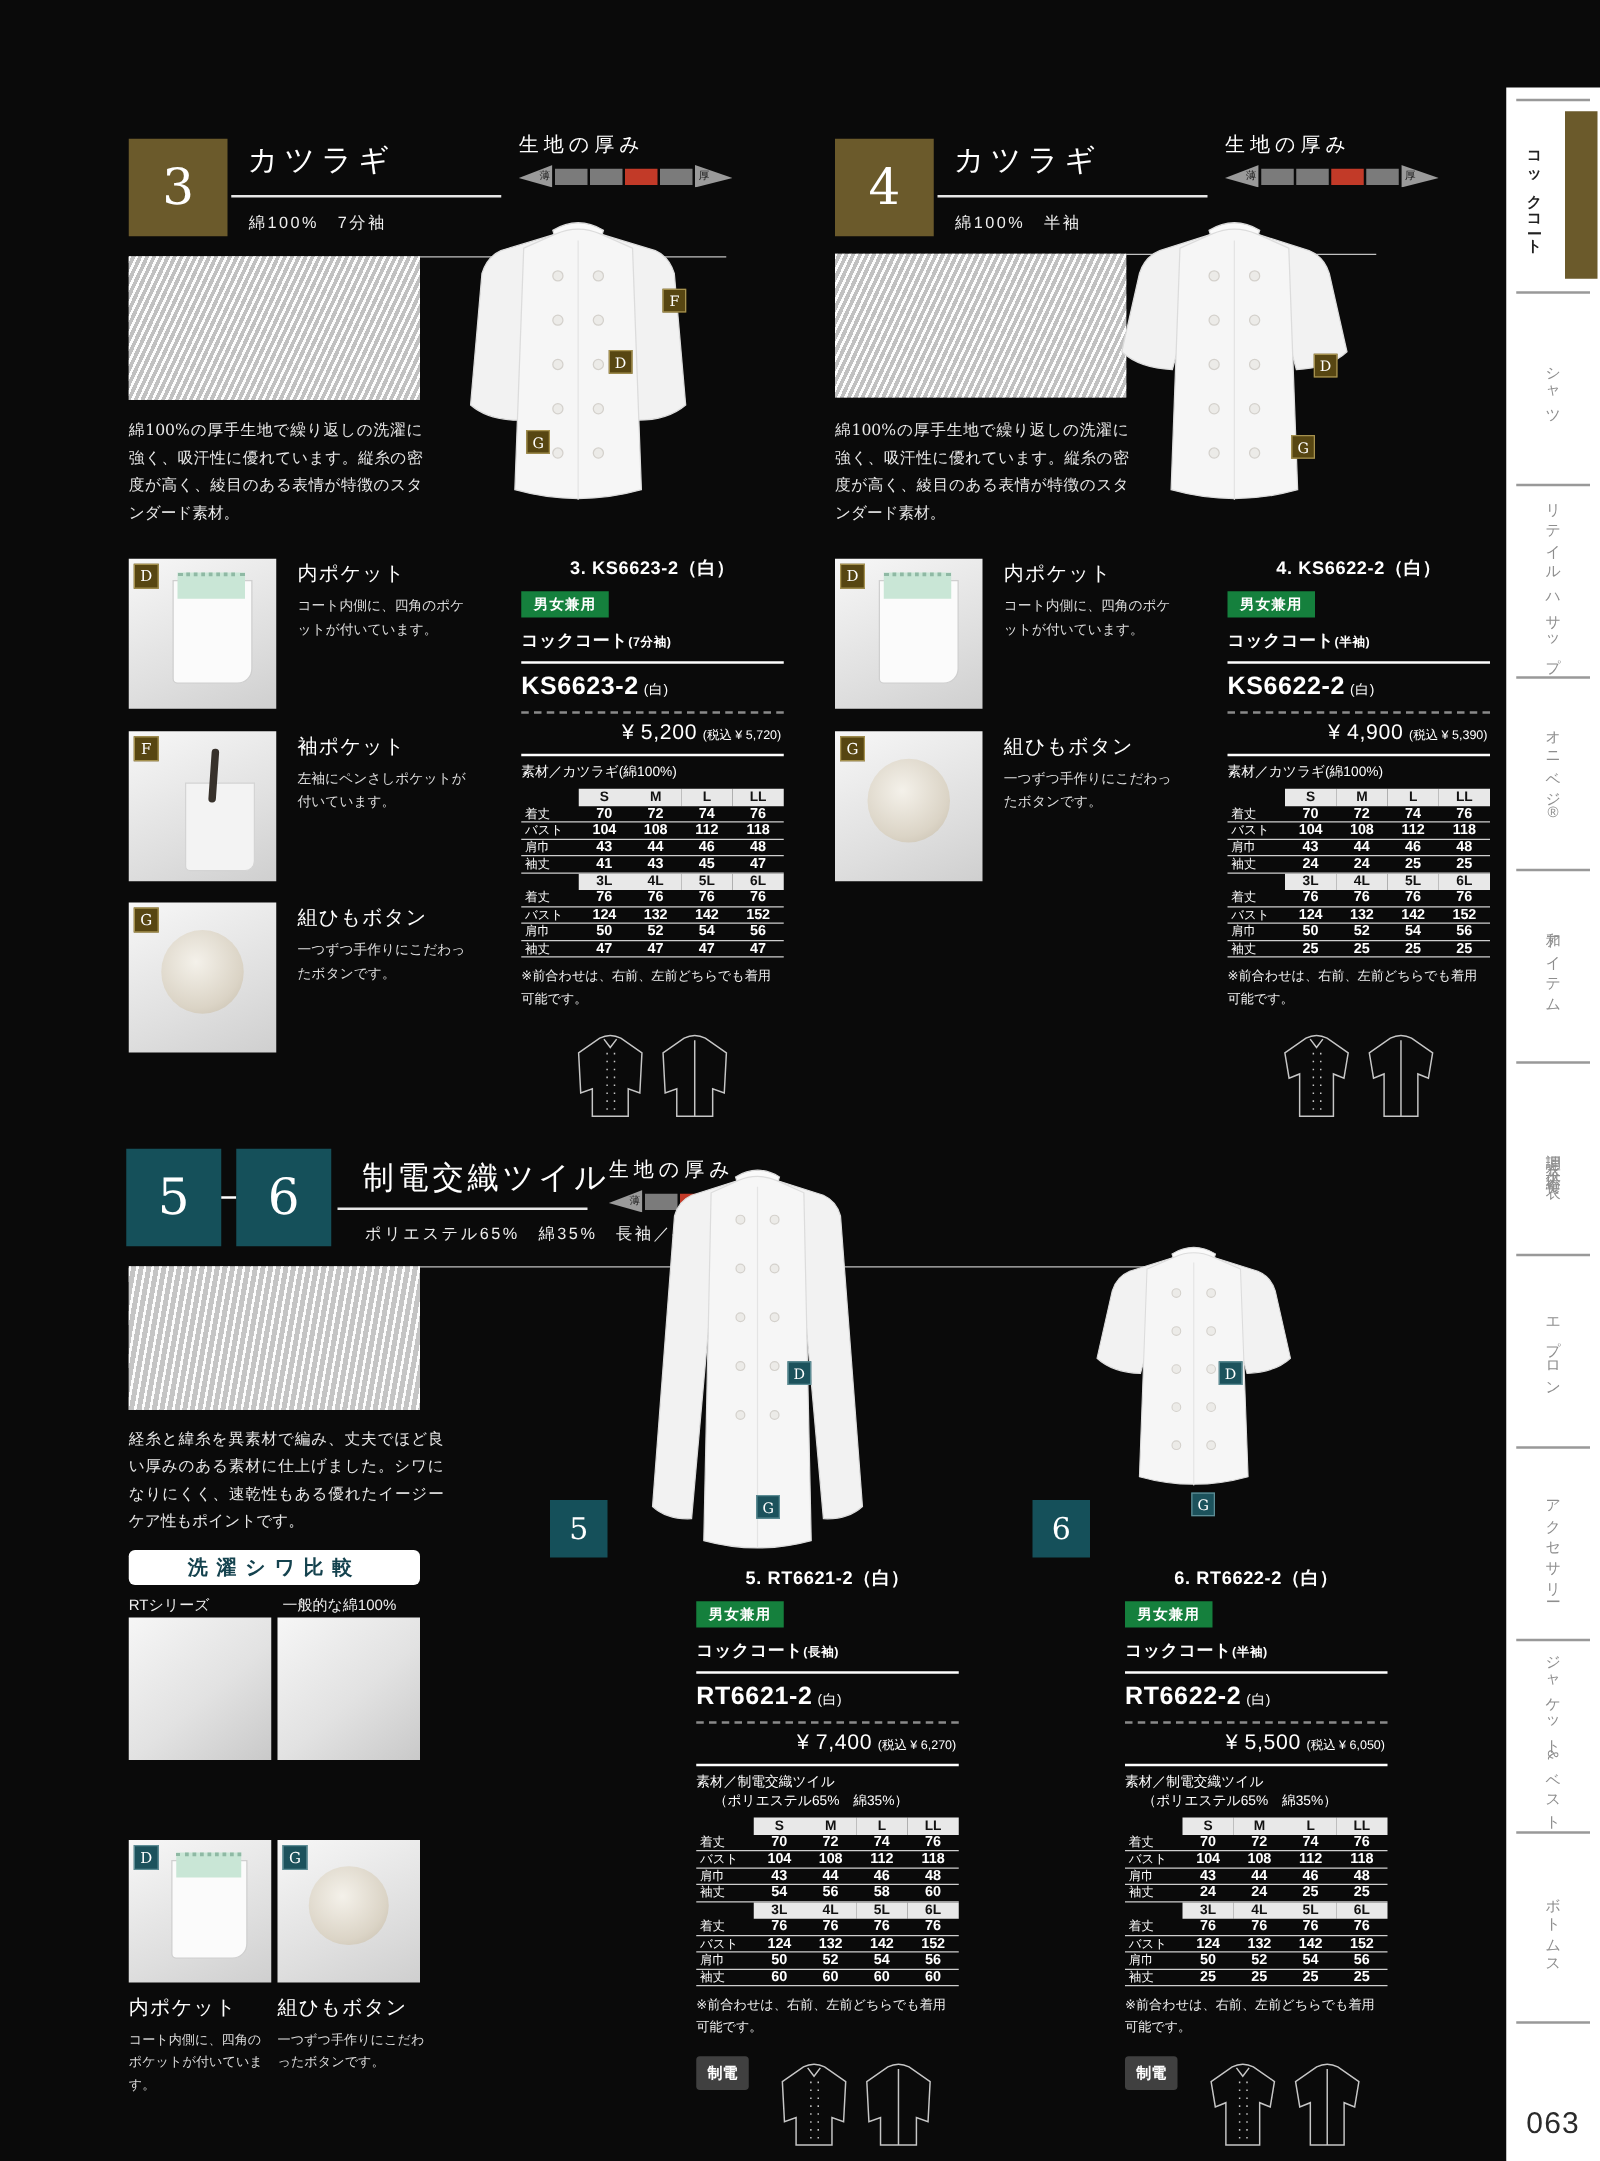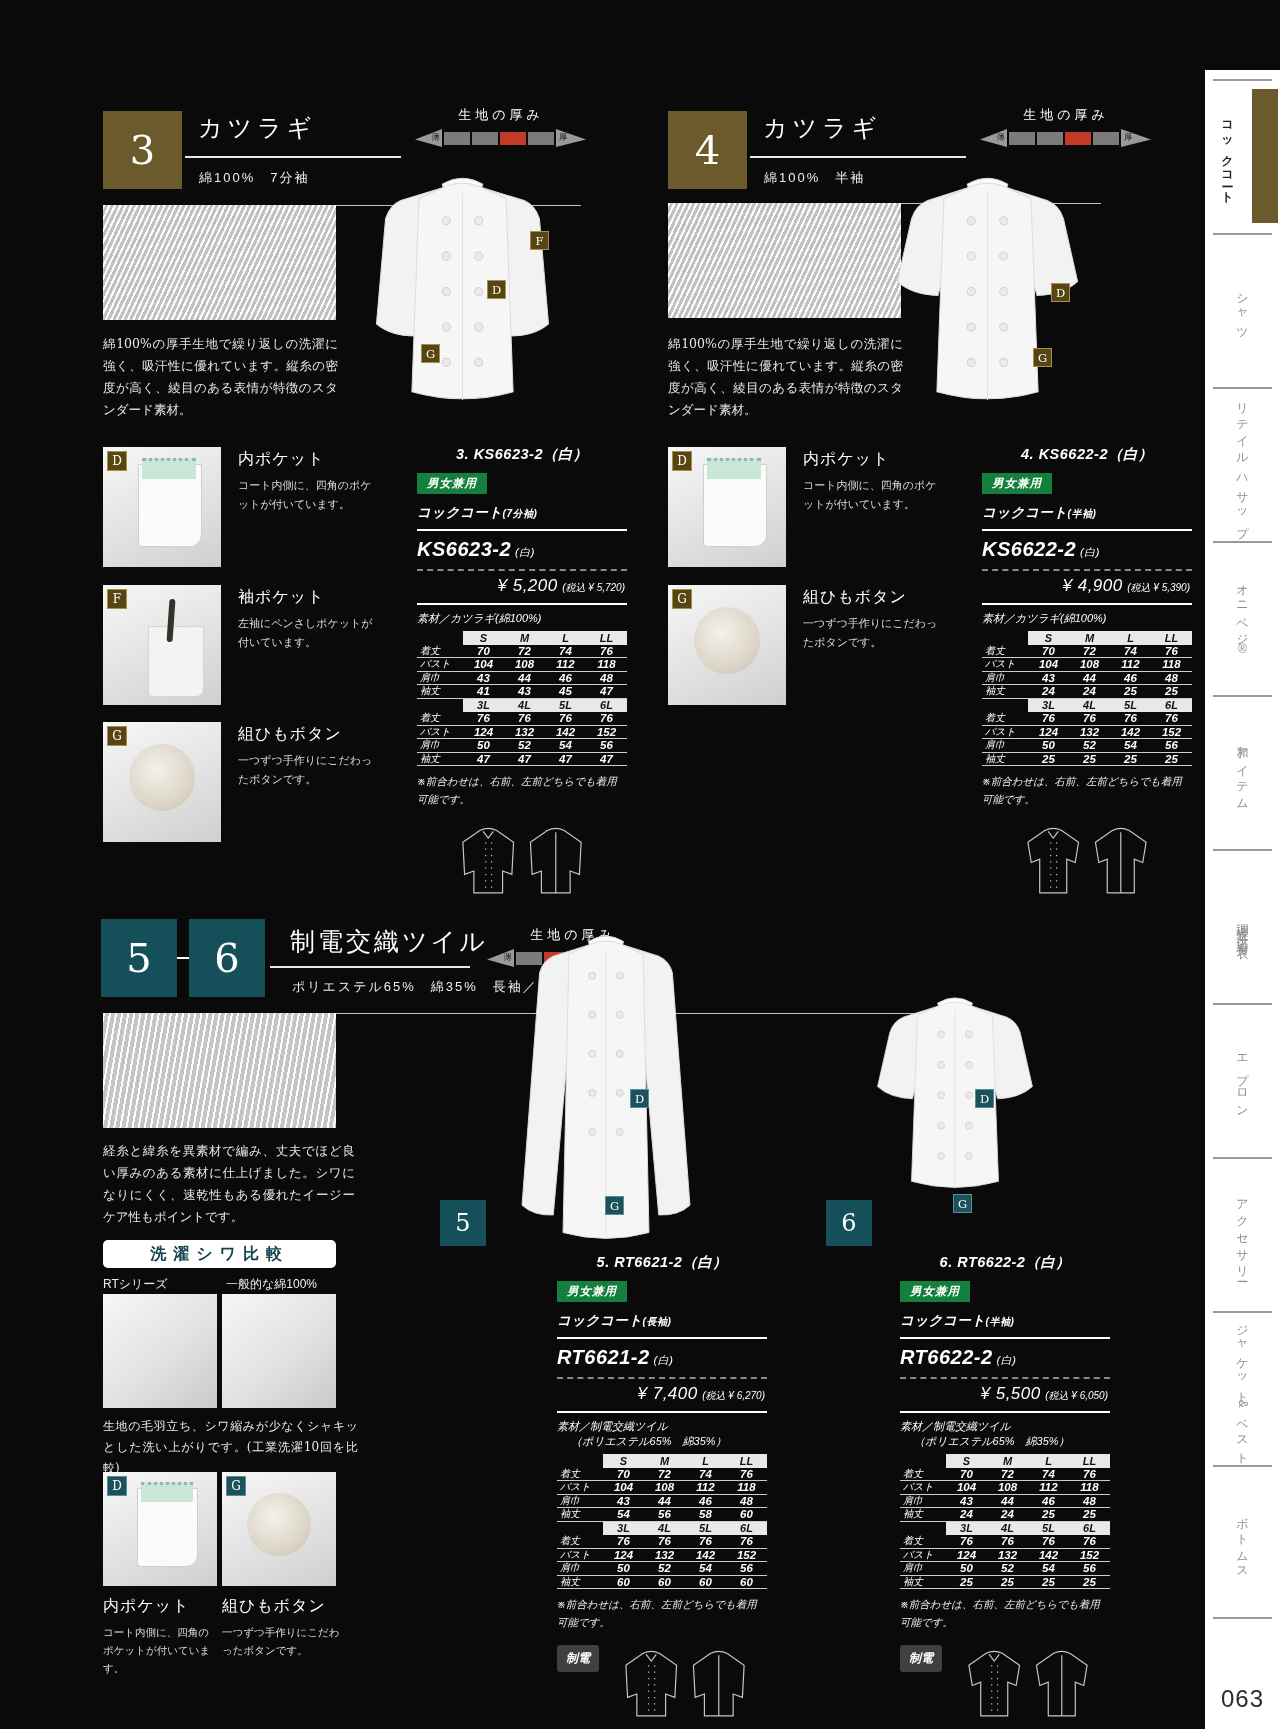--- a/index.html
+++ b/index.html
@@ -14,21 +14,21 @@
   .brown-bg{background:#6b5a2b;}
   .teal-bg{background:#15505a;}
   .sec-title{color:#fff;font-size:24px;letter-spacing:5px;white-space:nowrap;}
   .sec-title.big{font-size:25px;letter-spacing:3px;}
   .sec-line{background:rgba(255,255,255,.9);height:2px;}
   .thin-line{background:rgba(255,255,255,.75);height:1px;}
   .sec-spec{color:#eee;font-size:13px;letter-spacing:2px;white-space:nowrap;}
 
   
   .meter{position:absolute;width:172px;}
-  .meter-title{color:#fff;font-size:13px;letter-spacing:4px;text-align:center;}
+  .meter-title{color:#fff;font-size:16px;letter-spacing:4px;text-align:left;}
   .meter-bar{display:flex;margin-top:5px;height:18px;align-items:center;}
   .m-arrow-l{width:27px;height:18px;background:#9a9a9a;clip-path:polygon(100% 0,100% 100%,0 58%);
              display:flex;align-items:center;justify-content:flex-end;padding-right:2px;
              font-size:8.5px;color:#1a1a1a;box-sizing:border-box;}
   .m-seg{width:26px;height:13px;background:#7b7b7b;margin-left:2px;}
   .m-seg.red{background:#c23a28;}
   .m-arrow-r{width:30px;height:18px;background:#9a9a9a;clip-path:polygon(0 0,100% 58%,0 100%);
              display:flex;align-items:center;padding-left:3px;font-size:8.5px;color:#1a1a1a;
              margin-left:2px;box-sizing:border-box;}
 
@@ -53,21 +53,21 @@
   .feat-badge.teal{background:#1c525c;border:1px solid #5d8d95;}
   .feat-title{color:#fff;font-size:16px;letter-spacing:1px;font-family:"DejaVu Serif","Liberation Serif",serif;}
   .feat-desc{color:#ddd;font-size:11px;line-height:19px;margin-top:6px;}
 
   .coat-badge{position:absolute;width:19px;height:19px;display:flex;align-items:center;justify-content:center;
               color:#fff;font-size:11.5px;font-family:"DejaVu Serif","Liberation Serif",serif;box-sizing:border-box;}
   .coat-badge.brown{background:#574612;border:1px solid #a5914f;}
   .coat-badge.teal{background:#1c525c;border:1px solid #5d8d95;}
 
   
-  .info-col{position:absolute;width:210px;color:#fff;font-style:italic;}
+  .info-col{position:absolute;width:210px;color:#fff;}
   .caption{text-align:center;font-size:14.5px;font-weight:bold;letter-spacing:.5px;}
   .unisex{display:inline-block;background:#15803d;color:#fff;font-size:11.5px;font-weight:bold;
           padding:3px 10px;margin-top:9px;letter-spacing:1px;}
   .ptype{margin-top:10px;border-bottom:2px solid #fff;padding-bottom:7px;font-size:13.5px;font-weight:bold;letter-spacing:.5px;}
   .ptype .tnote{font-size:10px;}
   .pcode{padding:7px 0 8px;font-size:20px;font-weight:bold;letter-spacing:.5px;}
   .pcode .cnote{font-size:11px;font-weight:normal;margin-left:4px;}
   .price-row{border-top:2px dashed #8a8a8a;border-bottom:2px solid #fff;text-align:right;padding:5px 2px 7px;}
   .price-big{font-size:17px;letter-spacing:.5px;}
   .price-tax{font-size:10px;}
@@ -497,21 +497,20 @@
 
   <div class="abs desc" style="left:103px;top:1140px;width:252px;">経糸と緯糸を異素材で編み、丈夫でほど良い厚みのある素材に仕上げました。シワになりにくく、速乾性もある優れたイージーケア性もポイントです。</div>
 
   <div class="abs cmp-box" style="left:103px;top:1240px;width:233px;height:28px;">
       <span>洗濯シワ比較</span>
     </div>
   <div class="abs cmp-label" style="left:103px;top:1276px;">RTシリーズ</div>
   <div class="abs cmp-label" style="left:226px;top:1276px;">一般的な綿100%</div>
   <div class="abs cmp-photo" style="left:103px;top:1294px;width:114px;height:114px;"></div>
   <div class="abs cmp-photo" style="left:222px;top:1294px;width:114px;height:114px;"></div>
-  <div class="abs desc" style="left:103px;top:1416px;width:255px;font-size:12px;line-height:21px;">生地の毛羽立ち、シワ縮みが少なくシャキッとした洗い上がりです。(工業洗濯10回を比較)</div>
 
   <div class="abs feat-photo" style="left:103px;top:1472px;width:114px;height:114px;">
     <div class="pk-body"></div>
       <div class="pk-tab"></div>
     <div class="feat-badge teal" style="left:4px;top:4px;">
         <span>D</span>
       </div>
   </div>
   <div class="abs feat-photo" style="left:222px;top:1472px;width:114px;height:114px;">
     <div class="pom"></div>

